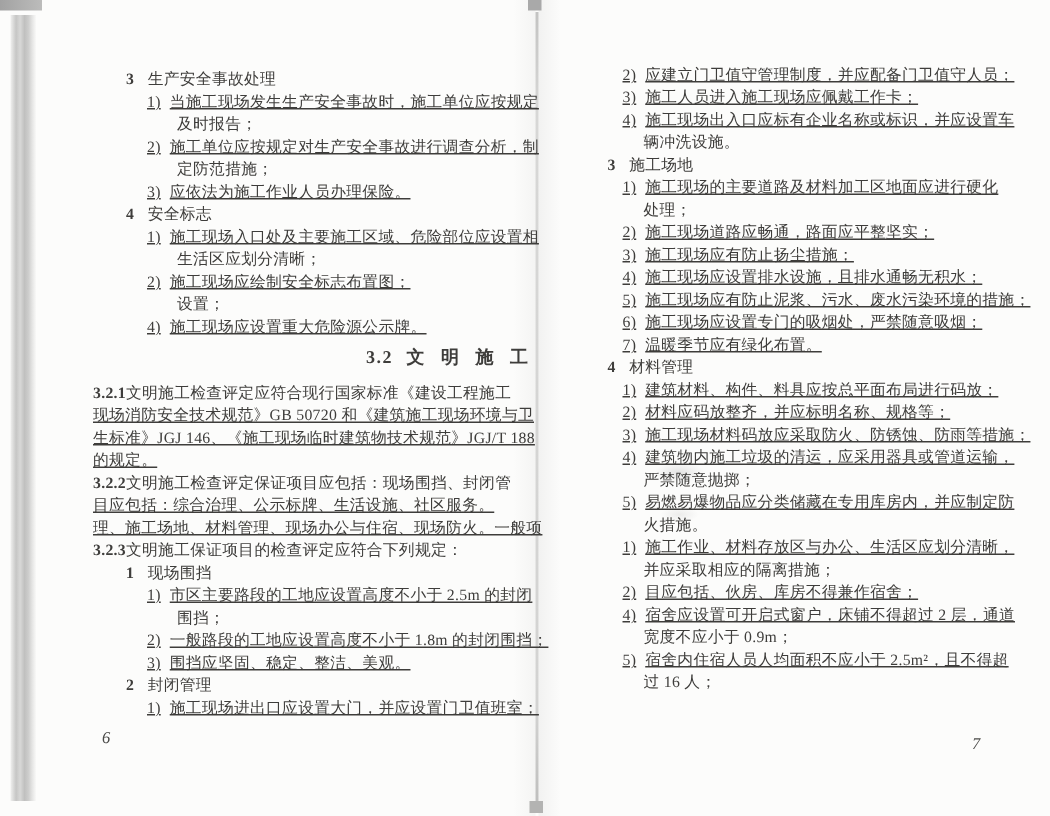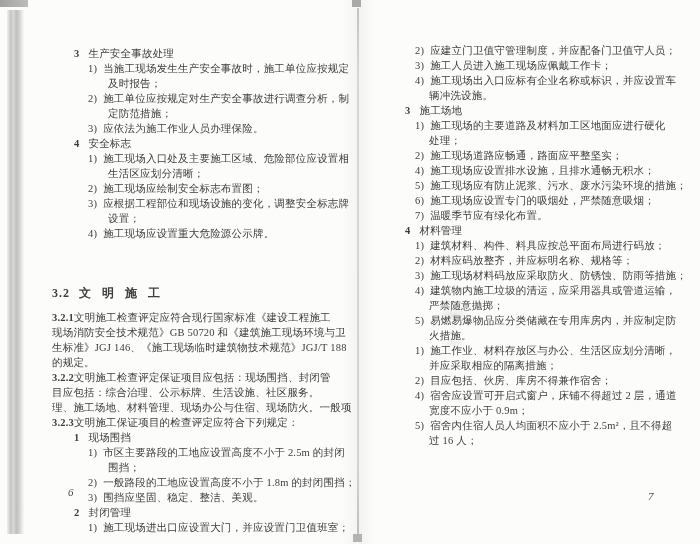--- a/index.html
+++ b/index.html
@@ -43,36 +43,36 @@
   .smudge-2 {
     position:absolute; left:440px; top:338px; width:26px; height:10px;
     background:radial-gradient(ellipse at center, rgba(150,150,150,0.16), rgba(150,150,150,0) 70%);
   }
 
   
   .page {
     position:absolute; font-size:10.5px; line-height:15px;
     color:#3e3d3b; letter-spacing:0.2px;
   }
-  .page-left  { left:52px;  top:46px; width:294px; }
+  .page-left  { left:62px;  top:46px; width:294px; }
   .page-right { left:392px; top:43px; width:302px; }
 
   .line { white-space:nowrap; }
   .num  { font-weight:bold; }
 
   .item1 { padding-left:22px; }
   .item1 .num { margin-right:9px; }
-  .item2 { padding-left:36px; }
+  .item2 { padding-left:36px;text-decoration:underline; }
   .item2 .num { margin-right:6px; font-weight:normal; }
   .cont  { padding-left:56px; }
   .clause .num { }
-  .flush { padding-left:0; }
+  .flush { padding-left:0;text-decoration:underline; }
   .heading {
-    text-align:left; font-weight:bold; font-size:12px;
-    letter-spacing:4px; padding:5px 0 9px 0;margin-top:40px;
+    text-align:right; font-weight:bold; font-size:12px;
+    letter-spacing:4px; padding:5px 0 9px 0;
   }
   .heading .num { margin-right:9px; letter-spacing:1px; }
 
   .page-right .item1 { padding-left:13px; }
   .page-right .item2 { padding-left:23px; }
   .page-right .cont  { padding-left:37px; }
 
   .pagenum {
     position:absolute; font-size:11px; font-style:italic; color:#4a4a48;
   }
@@ -98,21 +98,20 @@
       <div class="line item1"><span class="num">3</span><span class="txt">生产安全事故处理</span></div>
       <div class="line item2"><span class="num">1)</span><span class="txt">当施工现场发生生产安全事故时，施工单位应按规定</span></div>
       <div class="line cont"><span class="txt">及时报告；</span></div>
       <div class="line item2"><span class="num">2)</span><span class="txt">施工单位应按规定对生产安全事故进行调查分析，制</span></div>
       <div class="line cont"><span class="txt">定防范措施；</span></div>
       <div class="line item2"><span class="num">3)</span><span class="txt">应依法为施工作业人员办理保险。</span></div>
       <div class="line item1"><span class="num">4</span><span class="txt">安全标志</span></div>
       <div class="line item2"><span class="num">1)</span><span class="txt">施工现场入口处及主要施工区域、危险部位应设置相</span></div>
       <div class="line cont"><span class="txt">生活区应划分清晰；</span></div>
       <div class="line item2"><span class="num">2)</span><span class="txt">施工现场应绘制安全标志布置图；</span></div>
-      <div class="line item2"><span class="num">3)</span><span class="txt">应根据工程部位和现场设施的变化，调整安全标志牌</span></div>
       <div class="line cont"><span class="txt">设置；</span></div>
       <div class="line item2"><span class="num">4)</span><span class="txt">施工现场应设置重大危险源公示牌。</span></div>
       <div class="line heading"><span class="num">3.2</span><span class="txt">文 明 施 工</span></div>
       <div class="line clause"><span class="num">3.2.1</span><span class="txt">文明施工检查评定应符合现行国家标准《建设工程施工</span></div>
       <div class="line flush"><span class="txt">现场消防安全技术规范》GB 50720 和《建筑施工现场环境与卫</span></div>
       <div class="line flush"><span class="txt">生标准》JGJ 146、《施工现场临时建筑物技术规范》JGJ/T 188</span></div>
       <div class="line flush"><span class="txt">的规定。</span></div>
       <div class="line clause"><span class="num">3.2.2</span><span class="txt">文明施工检查评定保证项目应包括：现场围挡、封闭管</span></div>
       <div class="line flush"><span class="txt">目应包括：综合治理、公示标牌、生活设施、社区服务。</span></div>
       <div class="line flush"><span class="txt">理、施工场地、材料管理、现场办公与住宿、现场防火。一般项</span></div>
@@ -128,20 +127,21 @@
 
   <div class="page page-right">
       <div class="line item2"><span class="num">2)</span><span class="txt">应建立门卫值守管理制度，并应配备门卫值守人员；</span></div>
       <div class="line item2"><span class="num">3)</span><span class="txt">施工人员进入施工现场应佩戴工作卡；</span></div>
       <div class="line item2"><span class="num">4)</span><span class="txt">施工现场出入口应标有企业名称或标识，并应设置车</span></div>
       <div class="line cont"><span class="txt">辆冲洗设施。</span></div>
       <div class="line item1"><span class="num">3</span><span class="txt">施工场地</span></div>
       <div class="line item2"><span class="num">1)</span><span class="txt">施工现场的主要道路及材料加工区地面应进行硬化</span></div>
       <div class="line cont"><span class="txt">处理；</span></div>
       <div class="line item2"><span class="num">2)</span><span class="txt">施工现场道路应畅通，路面应平整坚实；</span></div>
+      <div class="line item2"><span class="num">3)</span><span class="txt">施工现场应有防止扬尘措施；</span></div>
       <div class="line item2"><span class="num">4)</span><span class="txt">施工现场应设置排水设施，且排水通畅无积水；</span></div>
       <div class="line item2"><span class="num">5)</span><span class="txt">施工现场应有防止泥浆、污水、废水污染环境的措施；</span></div>
       <div class="line item2"><span class="num">6)</span><span class="txt">施工现场应设置专门的吸烟处，严禁随意吸烟；</span></div>
       <div class="line item2"><span class="num">7)</span><span class="txt">温暖季节应有绿化布置。</span></div>
       <div class="line item1"><span class="num">4</span><span class="txt">材料管理</span></div>
       <div class="line item2"><span class="num">1)</span><span class="txt">建筑材料、构件、料具应按总平面布局进行码放；</span></div>
       <div class="line item2"><span class="num">2)</span><span class="txt">材料应码放整齐，并应标明名称、规格等；</span></div>
       <div class="line item2"><span class="num">3)</span><span class="txt">施工现场材料码放应采取防火、防锈蚀、防雨等措施；</span></div>
       <div class="line item2"><span class="num">4)</span><span class="txt">建筑物内施工垃圾的清运，应采用器具或管道运输，</span></div>
       <div class="line cont"><span class="txt">严禁随意抛掷；</span></div>

